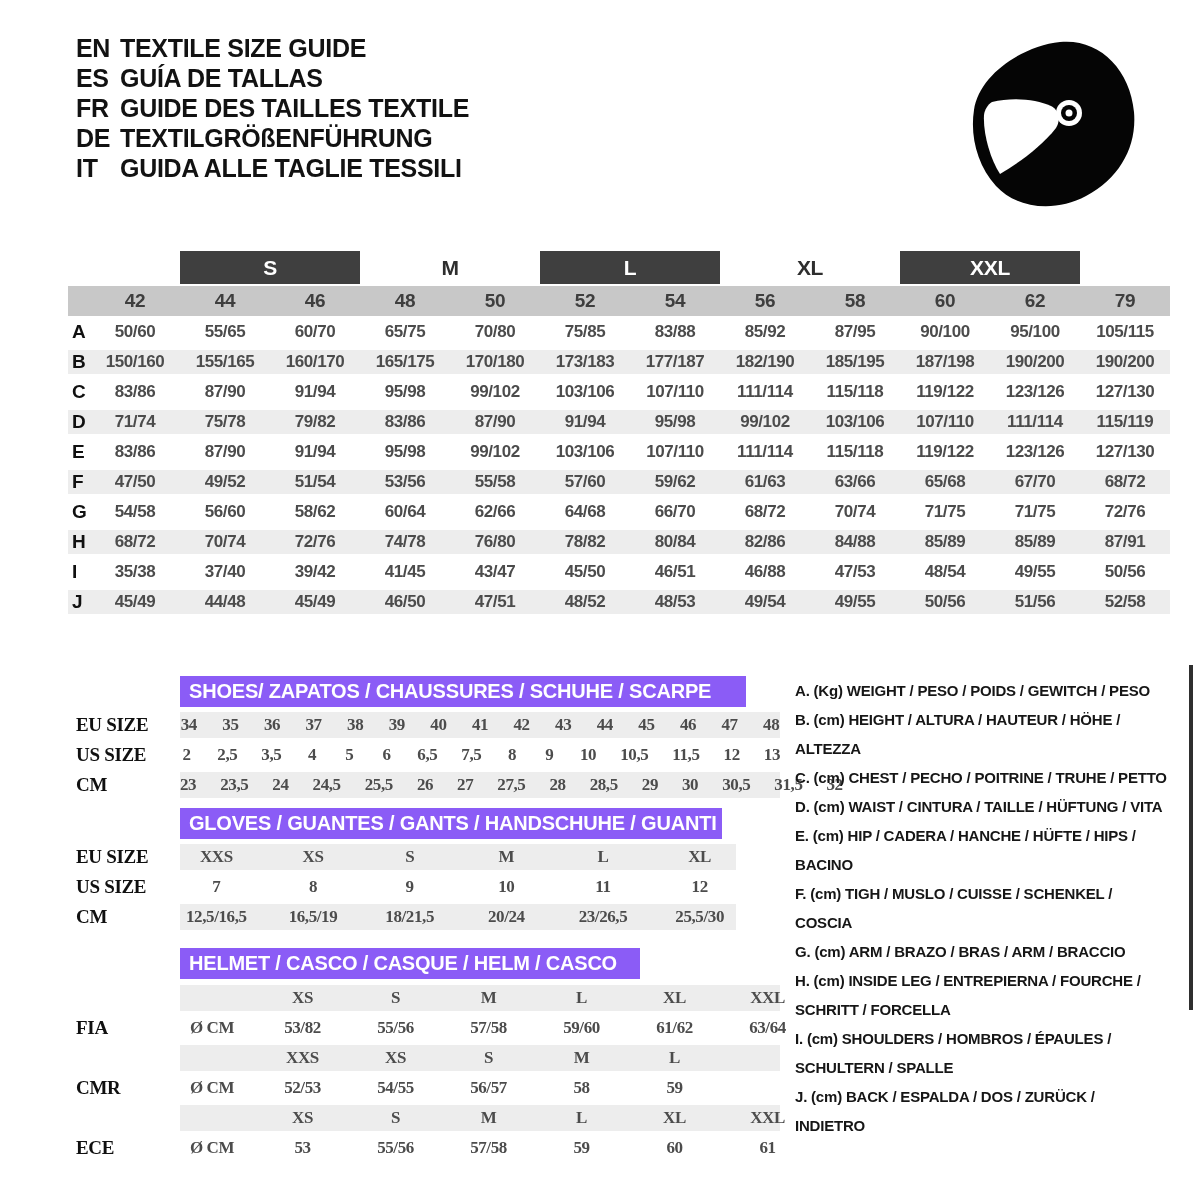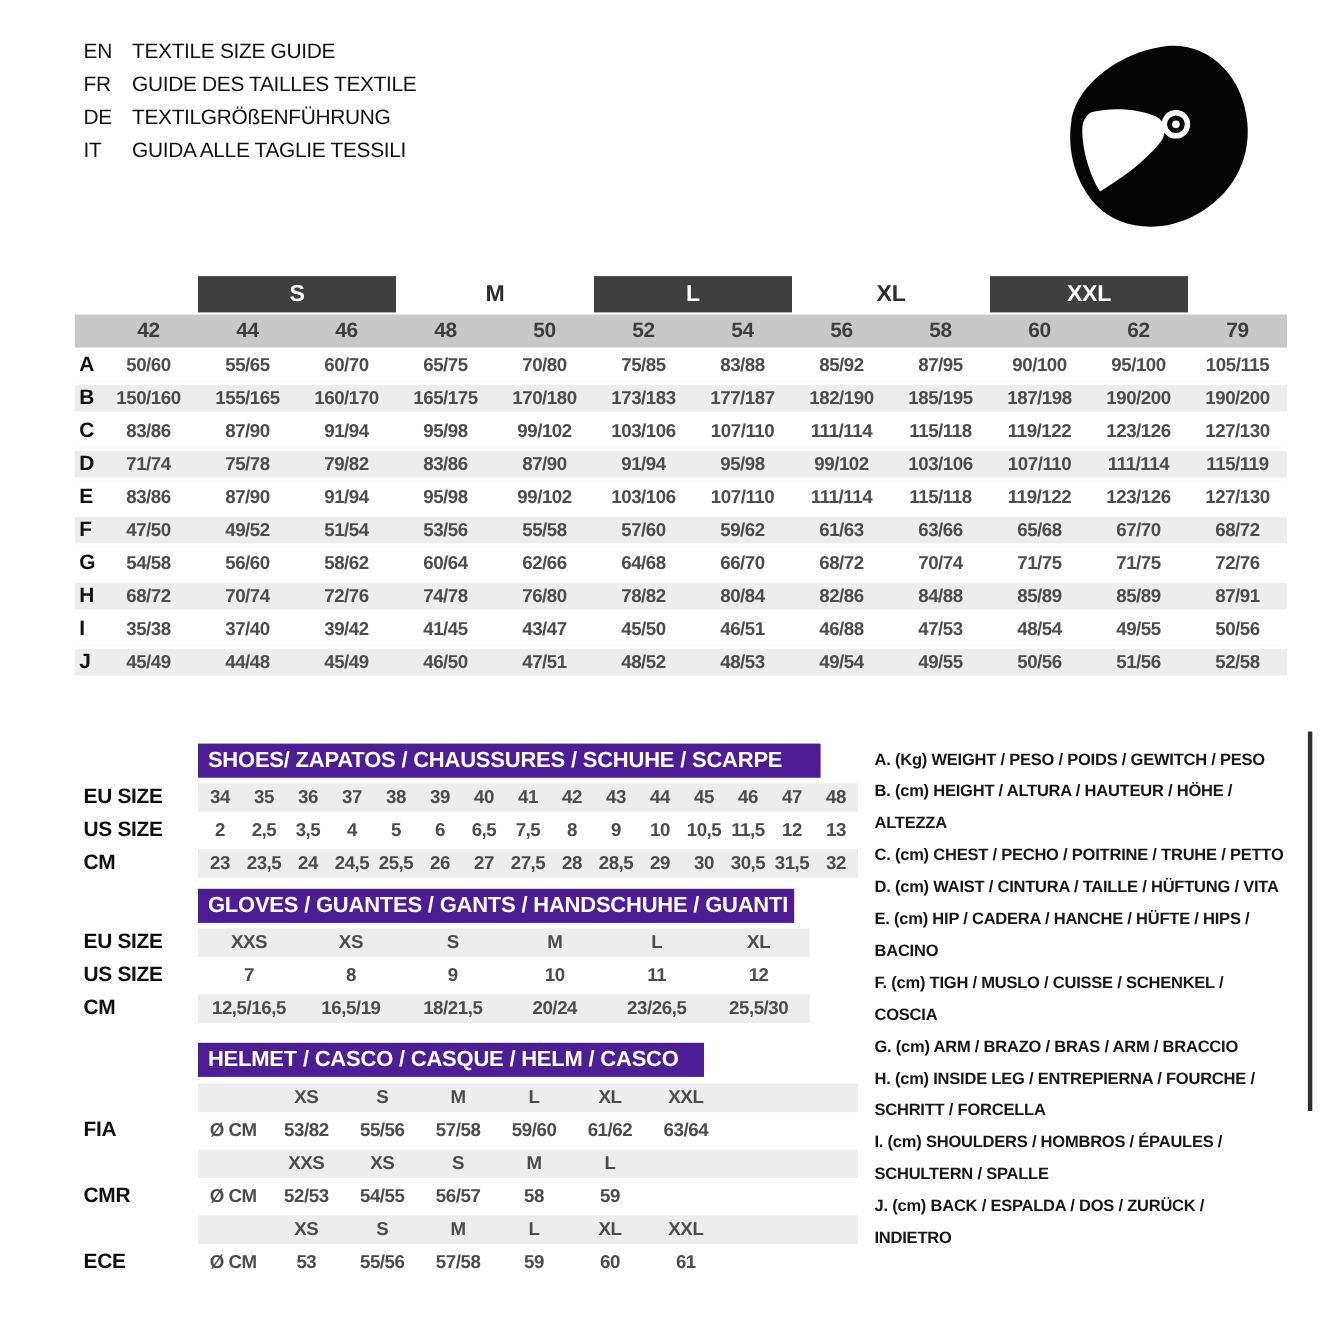--- a/index.html
+++ b/index.html
@@ -2,21 +2,21 @@
 <html><head>
 <meta charset="utf-8">
 <style>
   * { margin:0; padding:0; box-sizing:border-box; }
   html,body { background:#fff; }
   body { font-family:"Liberation Sans", sans-serif; }
   #canvas { position:relative; width:1200px; height:1200px; background:#fff; overflow:hidden; color:#111; }
 
   
   .langs { position:absolute; left:76px; top:33px; }
-  .lang-row { display:flex; height:30px; align-items:center; font-weight:normal; font-size:19px; letter-spacing:-0.3px; color:#121212; }
+  .lang-row { display:flex; height:30px; align-items:center; font-weight:bold; font-size:25px; letter-spacing:-0.3px; color:#121212; }
   .lang-code { width:44px; }
 
   
   .helmet-svg { position:absolute; left:950px; top:20px; width:240px; height:200px; }
 
   
   .groups { position:absolute; left:90px; top:251px; width:1080px; height:33px; display:grid; grid-template-columns:repeat(12,1fr); }
   .sg { grid-column:span 2; display:flex; align-items:center; justify-content:center; font-weight:bold; font-size:21px; color:#2e2e2e; letter-spacing:-0.3px; }
   .sg.boxed { background:#3f3f3f; color:#fff; }
   .sg-spacer { grid-column:span 1; }
@@ -27,33 +27,33 @@
   .ncell { text-align:center; font-weight:bold; font-size:19px; color:#3e3e3e; letter-spacing:-0.4px; }
 
   
   .trows { position:absolute; left:68px; top:317px; width:1102px; }
   .trow { display:grid; grid-template-columns:22px repeat(12,1fr); height:30px; align-items:center; }
   .trow.stripe { background:#ededed; border-top:3px solid #fff; border-bottom:3px solid #fff; }
   .tletter { font-weight:bold; font-size:19px; color:#101010; padding-left:4px; }
   .tcell { text-align:center; font-weight:bold; font-size:17px; color:#4c4c4c; letter-spacing:-0.4px; }
 
   
-  .bar { position:absolute; height:31px; background:#4c1d95; color:#fff; font-weight:bold; font-size:20px; display:flex; align-items:center; padding-left:9px; letter-spacing:-0.2px; }
+  .bar { position:absolute; height:31px; background:#8b5cf6; color:#fff; font-weight:bold; font-size:20px; display:flex; align-items:center; padding-left:9px; letter-spacing:-0.2px; }
   #shoes-bar  { left:180px; top:676px; width:566px; }
   #gloves-bar { left:180px; top:808px; width:542px; }
   #helmet-bar { left:180px; top:948px; width:460px; }
 
   
   .sec { position:absolute; left:76px; }
   #shoes  { top:710px; }
   #gloves { top:842px; }
   #helmet { top:983px; }
-  .srow { display:flex; height:30px; }
+  .srow { display:flex; height:30px;font-family:Liberation Serif, serif; }
   .slabel { width:104px; display:flex; align-items:center; font-weight:bold; font-size:19px; color:#101010; letter-spacing:-0.3px; }
-  .sdata { display:grid; align-items:center; }
+  .sdata { display:grid; align-items:center;gap:24px; }
   .sdata.shaded { background:#ededed; border-top:2px solid #fff; border-bottom:2px solid #fff; }
   .g15 { width:600px; grid-template-columns:repeat(15,1fr); }
   .g6  { width:556px; grid-template-columns:repeat(6,1fr); }
   .g7  { width:600px; grid-template-columns:64px repeat(6,69px) 1fr; }
   .scell { text-align:center; font-weight:bold; font-size:17px; color:#4c4c4c; letter-spacing:-0.4px; white-space:nowrap; }
 
   
   .legend { position:absolute; left:795px; top:676px; width:372px; }
   .legend-item { font-weight:bold; font-size:15px; line-height:29px; color:#161616; letter-spacing:-0.2px; }
 
@@ -62,20 +62,24 @@
 </style>
 </head>
 <body>
 
 <div id="canvas">
 
   <div class="langs" id="langs">
       <div class="lang-row">
         <div class="lang-code">EN</div>
         <div class="lang-title">TEXTILE SIZE GUIDE</div>
+      </div>
+      <div class="lang-row">
+        <div class="lang-code">ES</div>
+        <div class="lang-title">GUÍA DE TALLAS</div>
       </div>
       <div class="lang-row">
         <div class="lang-code">FR</div>
         <div class="lang-title">GUIDE DES TAILLES TEXTILE</div>
       </div>
       <div class="lang-row">
         <div class="lang-code">DE</div>
         <div class="lang-title">TEXTILGRÖßENFÜHRUNG</div>
       </div>
       <div class="lang-row">

